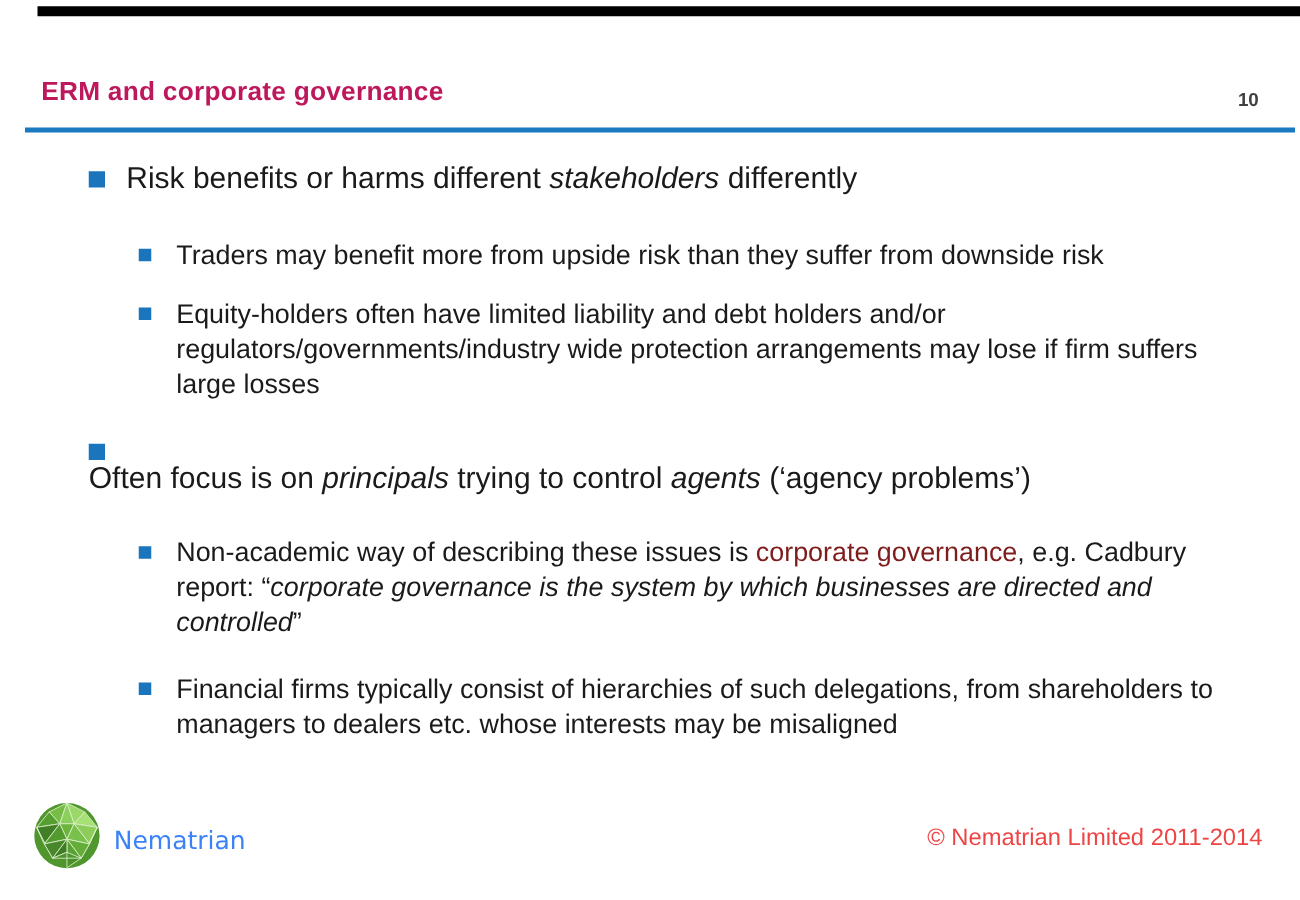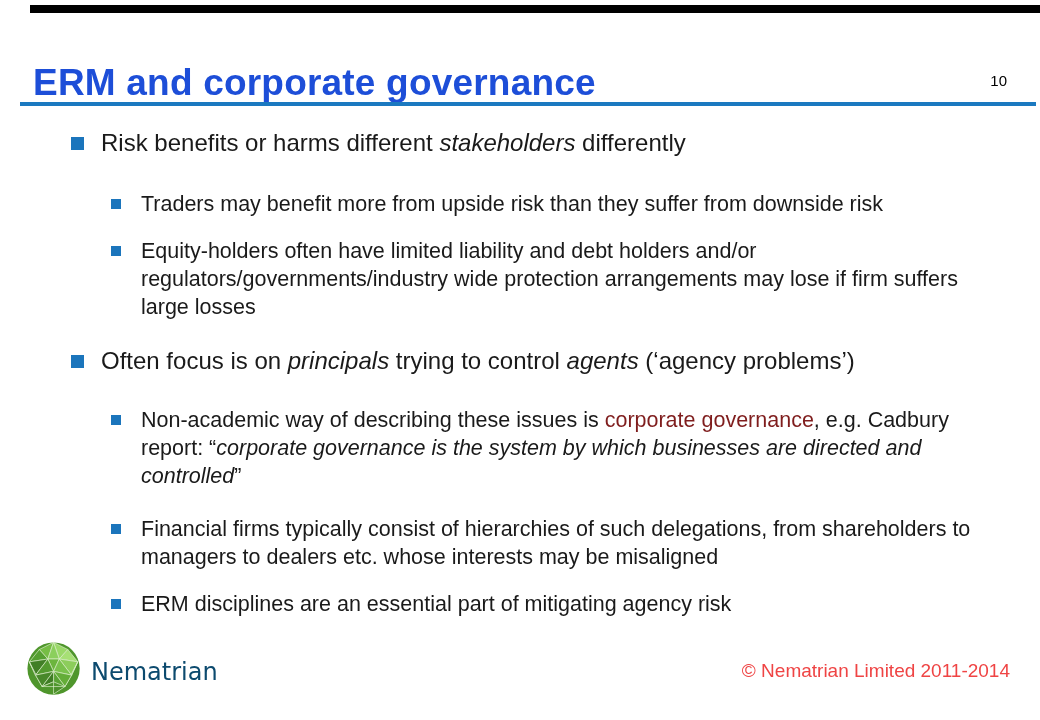--- a/index.html
+++ b/index.html
@@ -3,46 +3,46 @@
 <meta charset="utf-8">
 <style>
   html,body{margin:0;padding:0;}
   body{
     width:1040px;height:720px;position:relative;background:#ffffff;
     font-family:"Liberation Sans", sans-serif;color:#1a1a1a;overflow:hidden;
   }
   
   .top-bar{position:absolute;top:5px;left:30px;right:0;height:8px;background:#000000;}
   .slide-title{
-    position:absolute;top:62px;left:33px;font-size:37px;font-weight:bold;
-    color:#1d4ed8;letter-spacing:0.2px;white-space:nowrap;
+    position:absolute;top:62px;left:33px;font-size:21px;font-weight:bold;
+    color:#be185d;letter-spacing:0.2px;white-space:nowrap;
   }
   .page-number{
-    position:absolute;top:72px;right:33px;font-size:15px;font-weight:normal;color:#000000;
+    position:absolute;top:72px;right:33px;font-size:15px;font-weight:bold;color:#404040;
   }
   .title-underline{position:absolute;top:102px;left:20px;right:4px;height:4px;background:#1b79c0;}
   
   .content{position:absolute;top:128px;left:38px;right:28px;}
   .row{display:flex;align-items:flex-start;padding-left:33px;}
   .row.l1{margin-bottom:32px;}
   .row.l2{margin-left:40px;margin-bottom:19px;}
   .row.l2.gap-after{margin-bottom:25px;}
   .sq{flex:0 0 auto;background:#1b75bc;}
   .l1 .sq{width:13px;height:13px;margin:9px 17px 0 0;}
   .l2 .sq{width:10px;height:10px;margin:9px 20px 0 0;}
   .l1 .txt{font-size:24px;line-height:30px;max-width:950px;}
   .l2 .txt{font-size:21.5px;line-height:28px;max-width:832px;}
   .it{font-style:italic;}
   .lnk{color:#7f1d1d;text-decoration:none;cursor:pointer;}
   
   .footer{position:absolute;left:0;right:0;bottom:0;height:92px;}
   .logo{position:absolute;left:26px;bottom:22px;display:flex;align-items:center;}
   .logo svg{width:57px;height:59px;display:block;}
   .logo-text{
-    font-family:"DejaVu Sans", sans-serif;font-size:24px;color:#0c4a6e;
+    font-family:"DejaVu Sans", sans-serif;font-size:20px;color:#3b82f6;
     margin-left:8px;margin-top:6px;cursor:pointer;
   }
   .copyright{
     position:absolute;right:30px;bottom:38px;font-size:19px;color:#ef4444;white-space:nowrap;
   }
 </style>
 </head>
 <body>
 
 <div class="top-bar"></div>
@@ -60,39 +60,35 @@
   <div class="row l2">
     <span class="sq"></span>
     <div class="txt">Traders may benefit more from upside risk than they suffer from downside risk</div>
   </div>
 
   <div class="row l2 gap-after">
     <span class="sq"></span>
     <div class="txt">Equity-holders often have limited liability and debt holders and/or regulators/governments/industry wide protection arrangements may lose if firm suffers large losses</div>
   </div>
 
-  <div class="row l1" style="margin-bottom:30px;">
+  <div class="row l1" style="margin-bottom:30px;flex-direction:column;">
     <span class="sq"></span>
     <div class="txt"><span>Often focus is on </span><span class="it">principals</span><span> trying to control </span><span class="it">agents</span><span> (‘agency problems’)</span></div>
   </div>
 
   <div class="row l2 gap-after">
     <span class="sq"></span>
     <div class="txt"><span>Non-academic way of describing these issues is </span><a class="lnk">corporate governance</a><span>, e.g. Cadbury report: “</span><span class="it">corporate governance is the system by which businesses are directed and controlled</span><span>”</span></div>
   </div>
 
   <div class="row l2">
     <span class="sq"></span>
     <div class="txt">Financial firms typically consist of hierarchies of such delegations, from shareholders to managers to dealers etc. whose interests may be misaligned</div>
   </div>
 
-  <div class="row l2">
-    <span class="sq"></span>
-    <div class="txt">ERM disciplines are an essential part of mitigating agency risk</div>
-  </div>
 
 </div>
 
 <div class="footer">
   <div class="logo">
     <svg viewBox="0 0 60 62" aria-hidden="true">
       <circle cx="29" cy="31" r="27.5" fill="#4f962c"></circle>
       <g stroke="#dff0cf" stroke-width="0.7" stroke-linejoin="round">
         <polygon points="29,3.5 44,11 35,21" fill="#9ad968"></polygon>
         <polygon points="29,3.5 14,11 23,21" fill="#76bd45"></polygon>

